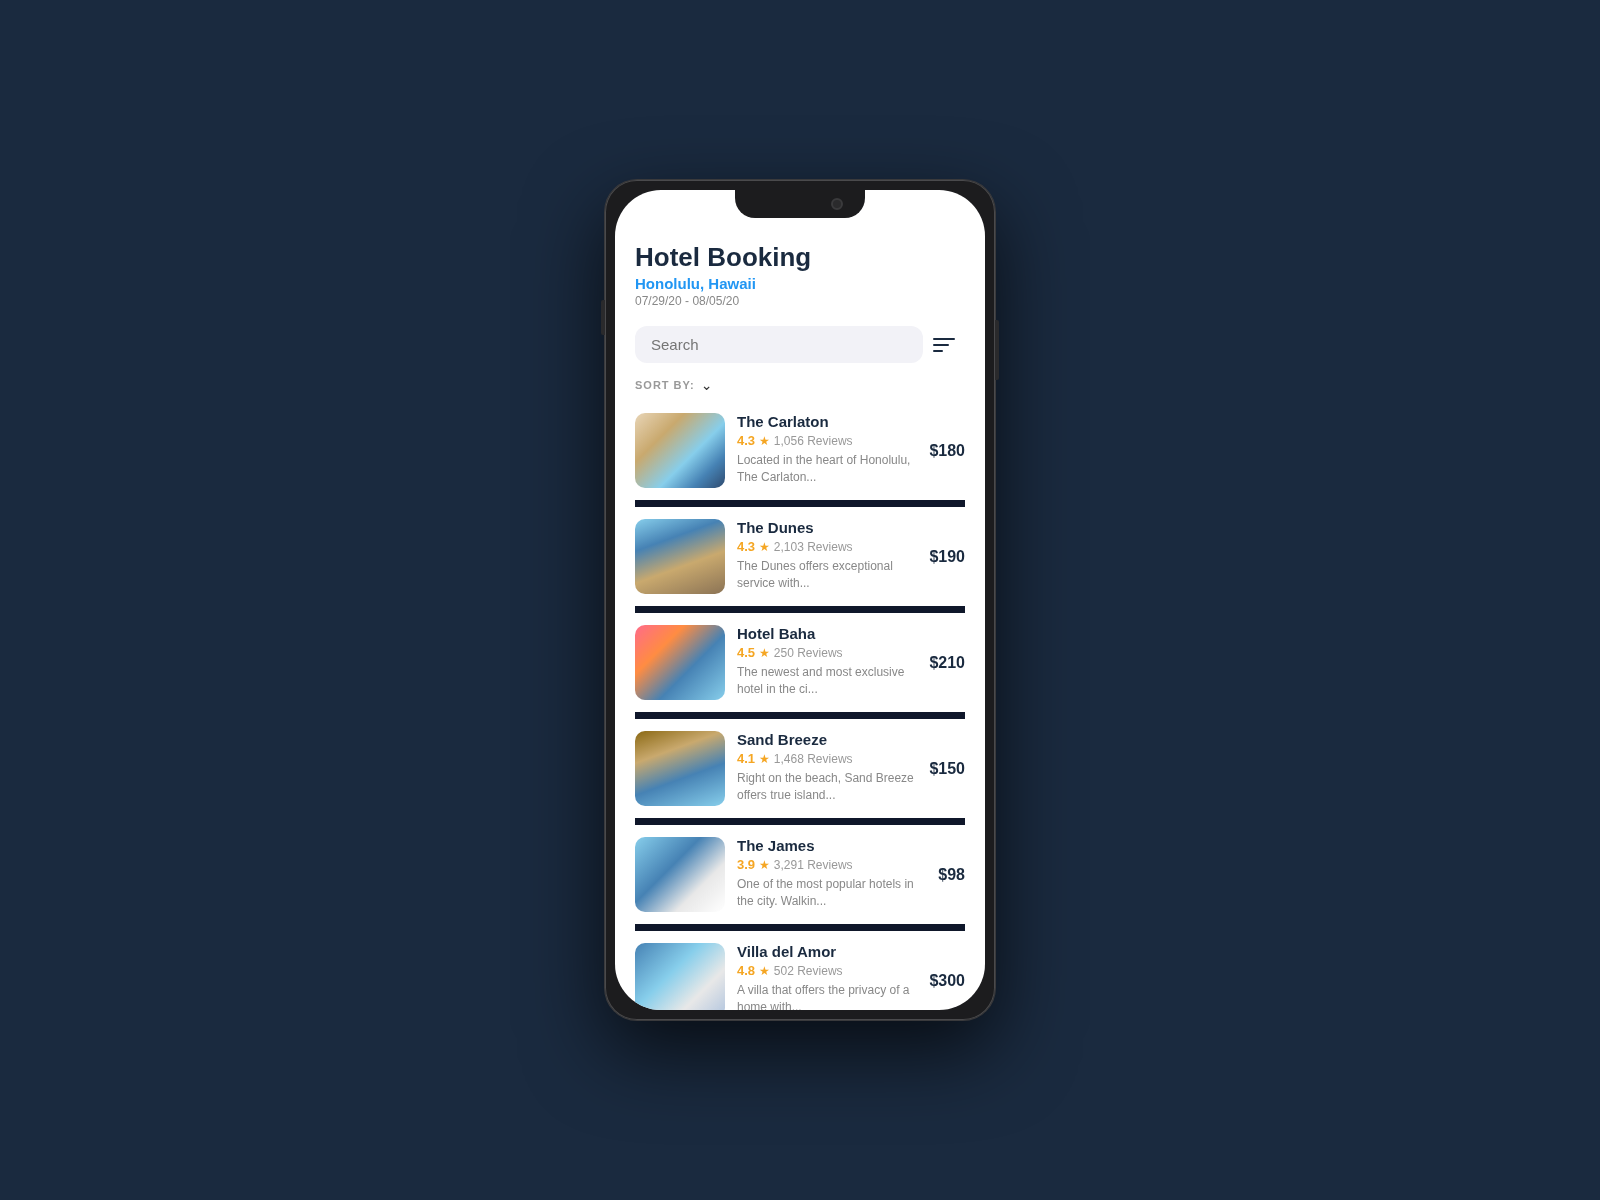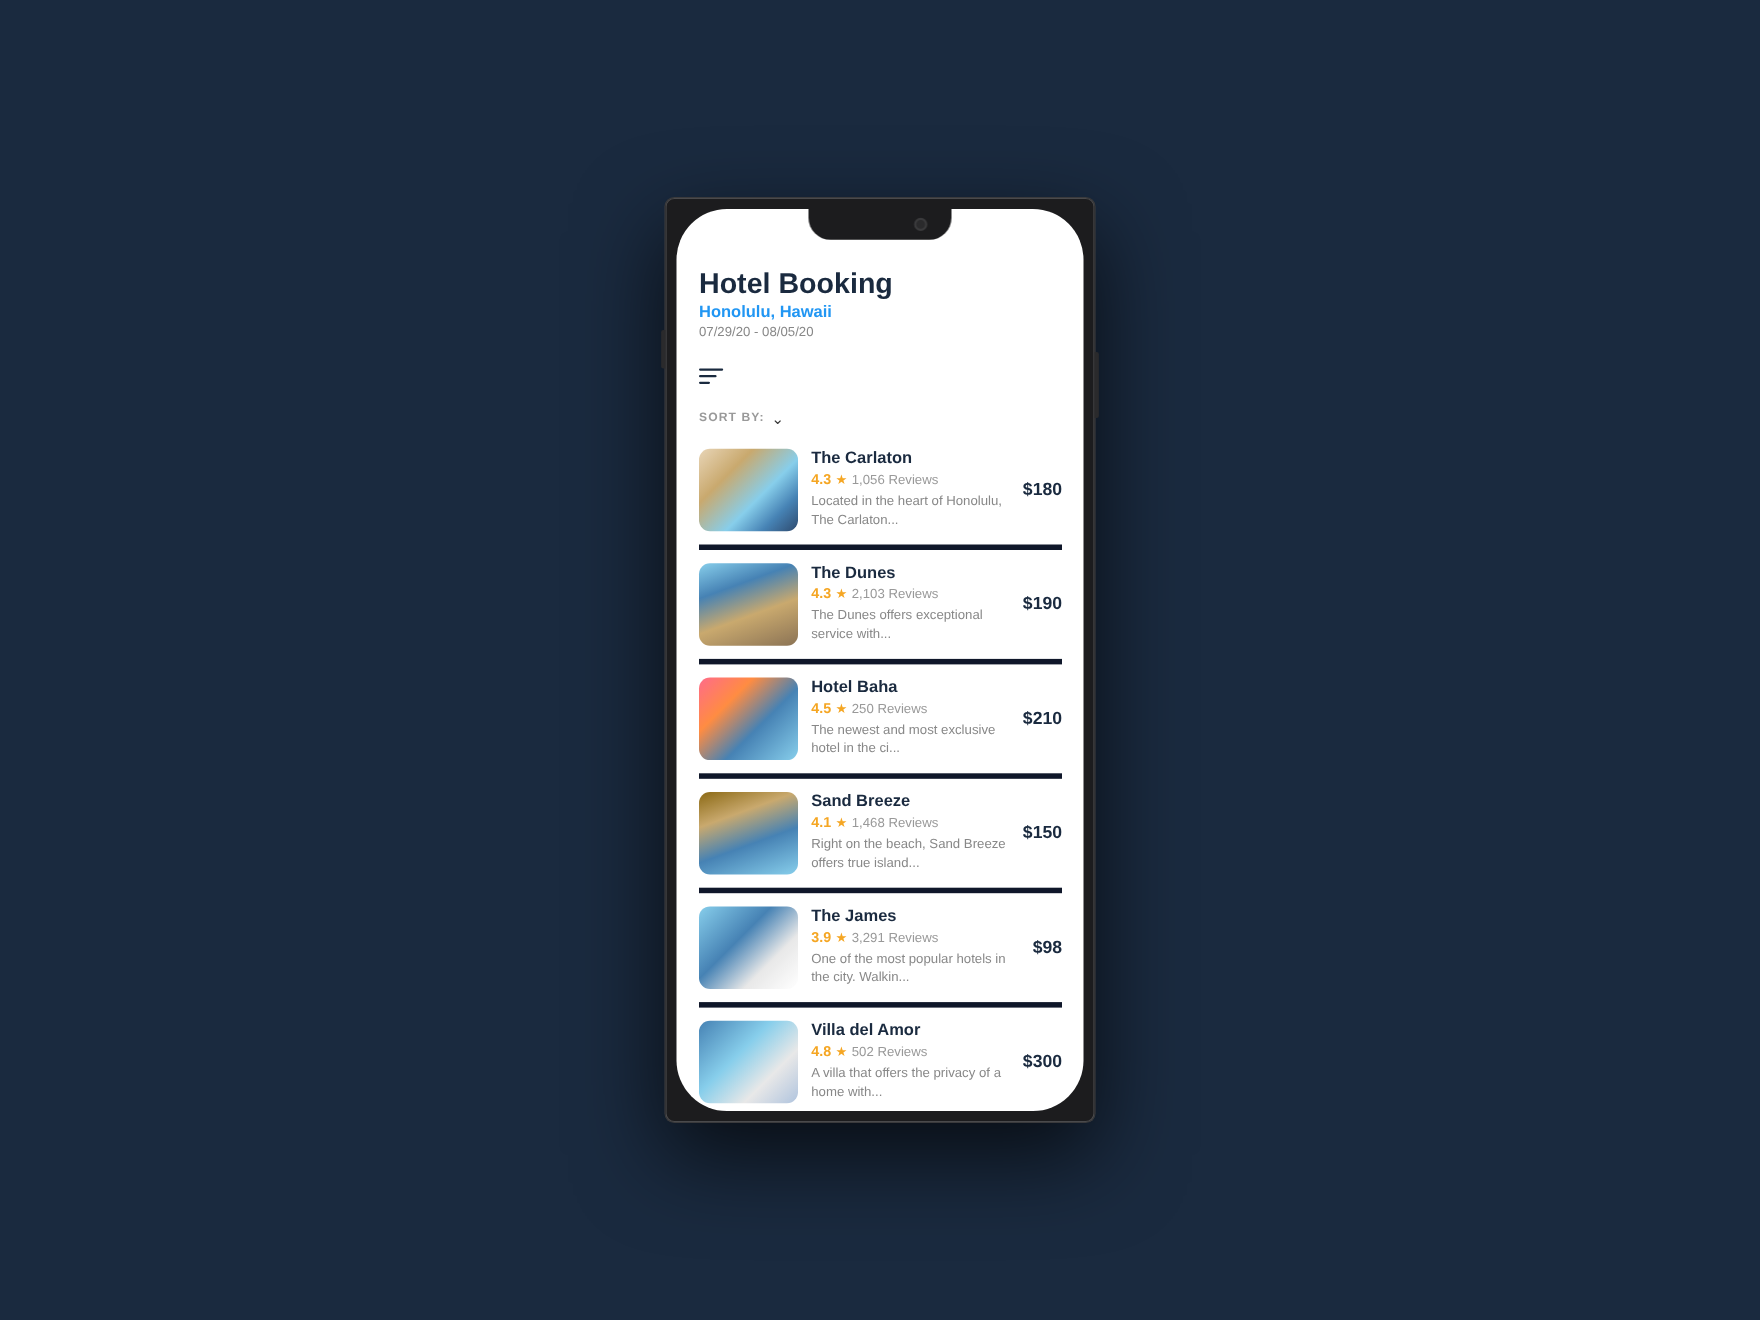--- a/index.html
+++ b/index.html
@@ -10,21 +10,21 @@
       justify-content: center;
       align-items: center;
       min-height: 100vh;
       font-family: -apple-system, BlinkMacSystemFont, 'Segoe UI', sans-serif;
     }
 
     .phone-outer {
       width: 390px;
       height: 840px;
       background: #1c1c1e;
-      border-radius: 8px;
+      border-radius: 32px;
       padding: 10px;
       box-shadow:
         0 0 0 1px #3a3a3c,
         0 30px 80px rgba(0,0,0,0.7),
         inset 0 0 0 1px #4a4a4c;
       position: relative;
     }
 
     .phone-inner {
       width: 100%;
@@ -180,21 +180,21 @@
 
     .hotel-list {
       padding: 0 20px;
       flex: 1;
     }
 
     .hotel-item {
       display: flex;
       align-items: flex-start;
       padding: 12px 0;
-      border-bottom: 5px solid #0f172a;
+      border-bottom: 7px solid #0f172a;
       gap: 12px;
       cursor: pointer;
     }
 
     .hotel-image {
       width: 90px;
       height: 75px;
       border-radius: 10px;
       flex-shrink: 0;
       overflow: hidden;
@@ -302,20 +302,23 @@
 
     <div class="screen-content">
 
       <div class="header">
         <div class="app-title">Hotel Booking</div>
         <div class="location">Honolulu, Hawaii</div>
         <div class="dates">07/29/20 - 08/05/20</div>
       </div>
 
       <div class="search-row">
+        <div class="search-input-wrap">
+          <input type="text" placeholder="Search" style="">
+        </div>
         <div class="filter-icon">
           <div class="filter-line"></div>
           <div class="filter-line"></div>
           <div class="filter-line"></div>
         </div>
       </div>
 
       <div class="sort-row">
         <span class="sort-label">SORT BY:</span>
         <span class="sort-chevron">⌄</span>

